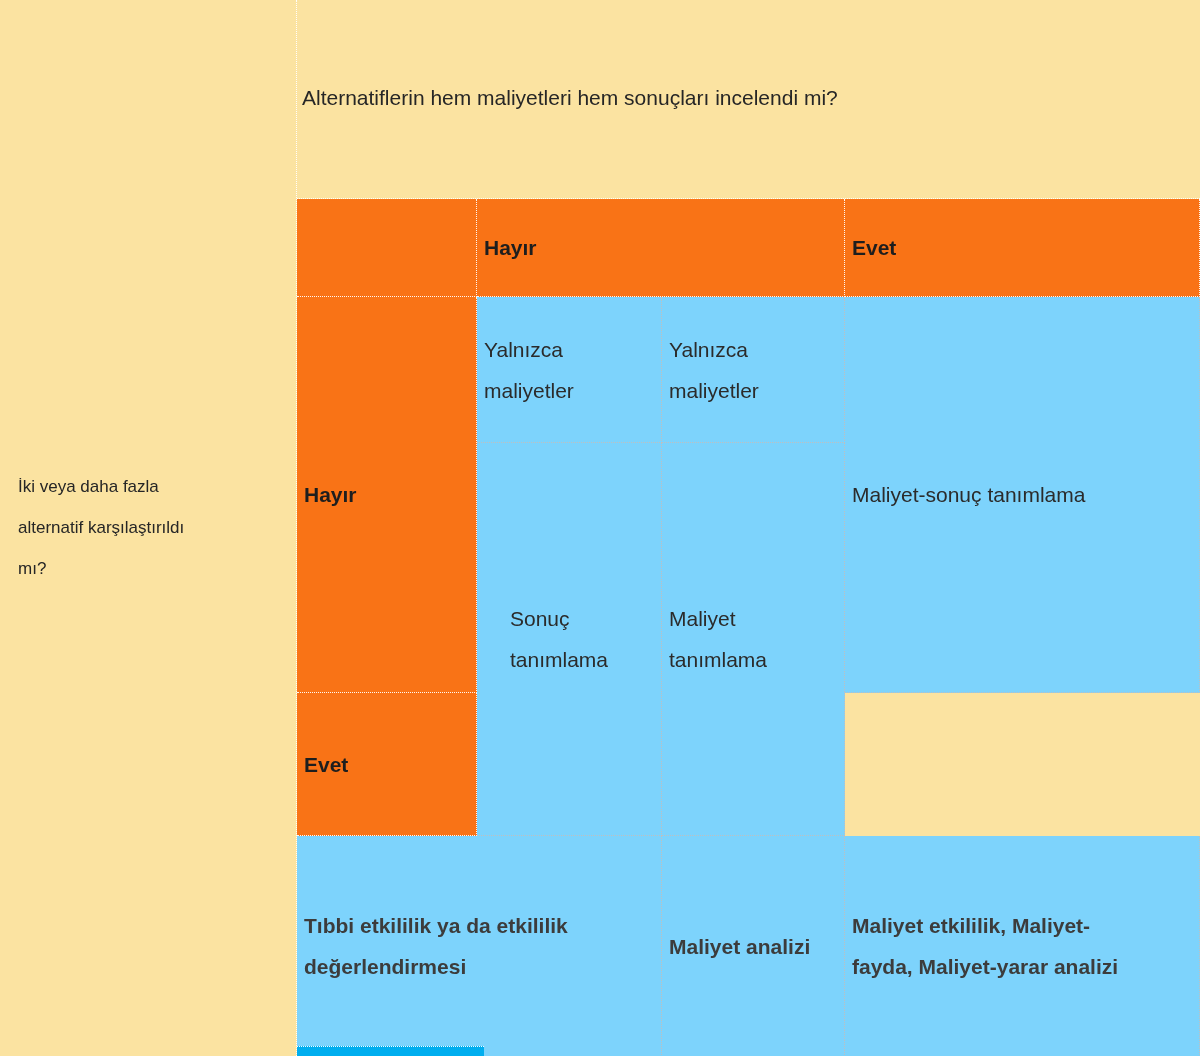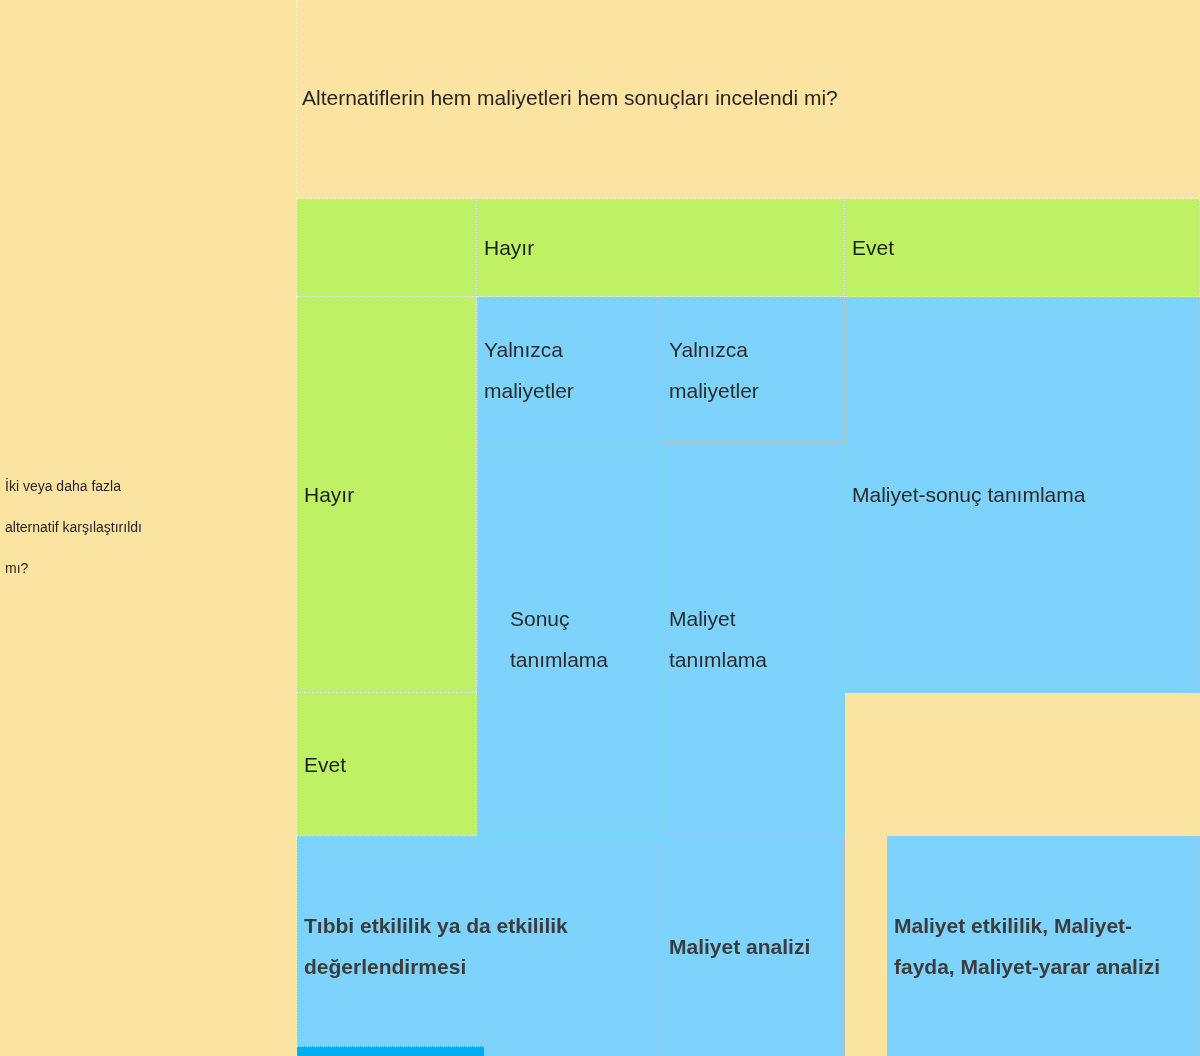--- a/index.html
+++ b/index.html
@@ -9,22 +9,22 @@
     font-family:"Liberation Sans","DejaVu Sans",sans-serif;
     color:#2B2B2B;
   }
   .figure{position:absolute;inset:0;}
   
   .top-question{
     position:absolute;left:302px;top:84px;
     font-size:21px;line-height:28px;white-space:nowrap;color:#262626;
   }
   .left-question{
-    position:absolute;left:5px;top:466px;width:288px;
-    font-size:14px;line-height:41px;white-space:pre-line;color:#262626;
+    position:absolute;left:18px;top:466px;width:288px;
+    font-size:17px;line-height:41px;white-space:pre-line;color:#262626;
   }
   
   .v-separator{
     position:absolute;left:296px;top:0;height:1056px;width:0;
     border-left:1px dotted rgba(255,255,255,0.95);
   }
   
   .matrix{
     position:absolute;left:297px;top:198px;width:903px;height:858px;
     display:grid;
@@ -36,41 +36,42 @@
     box-sizing:border-box;
     display:flex;flex-direction:column;justify-content:center;
     padding:0 8px 0 7px;
     font-size:21px;line-height:41px;
     background:#7dd3fc;
     border-right:1px dotted #BFBFBF;
     border-bottom:1px dotted #BFBFBF;
     white-space:pre-line;
   }
   .cell.blue{
-    background:#bef264;
+    background:#f97316;
     border-right:1px dotted rgba(255,255,255,0.95);
     border-bottom:1px dotted rgba(255,255,255,0.95);
     color:#1E1E1E;
+    font-weight:bold;
   }
   .cell.bold{font-weight:700;color:#3C3C3C;}
   
   .c-corner        {grid-column:1;grid-row:1;}
   .c-hdr-no        {grid-column:2 / span 2;grid-row:1;}
   .c-hdr-yes       {grid-column:4;grid-row:1;}
   .c-row-no        {grid-column:1;grid-row:2 / span 2;}
   .c-costs-left    {grid-column:2;grid-row:2;}
   .c-costs-right   {grid-column:3;grid-row:2;}
   .c-cost-outcome  {grid-column:4;grid-row:2 / span 2;}
   .c-outcome-desc  {grid-column:2;grid-row:3 / span 2;padding-left:33px;}
   .c-cost-desc     {grid-column:3;grid-row:3 / span 2;}
   .c-row-yes       {grid-column:1;grid-row:4;}
   .c-full-eval     {grid-column:4;grid-row:4;}
   .c-bottom-left   {grid-column:1 / span 2;grid-row:5;}
   .c-bottom-mid    {grid-column:3;grid-row:5;}
-  .c-bottom-right  {grid-column:4;grid-row:5;margin-left:42px;}
+  .c-bottom-right  {grid-column:4;grid-row:5;}
   
   .next-row-strip{
     position:absolute;left:297px;top:1046px;width:187px;height:10px;
     background:#00AEEF;border-top:1px dotted rgba(255,255,255,0.95);
     box-sizing:border-box;
   }
 </style>
 </head>
 <body>
 

